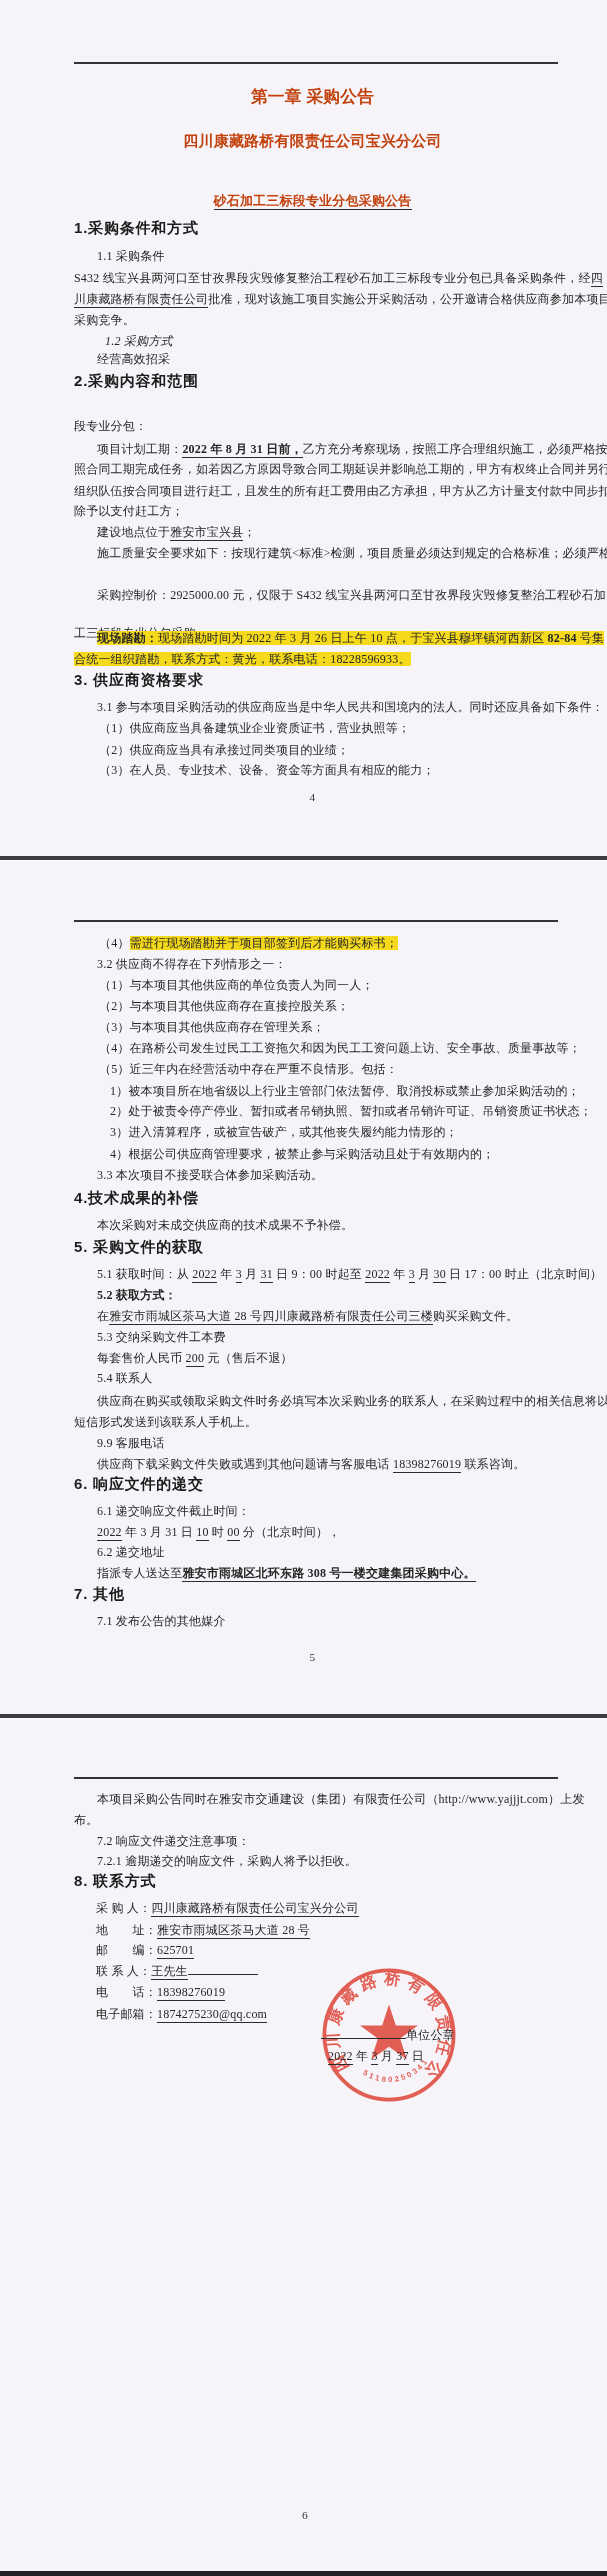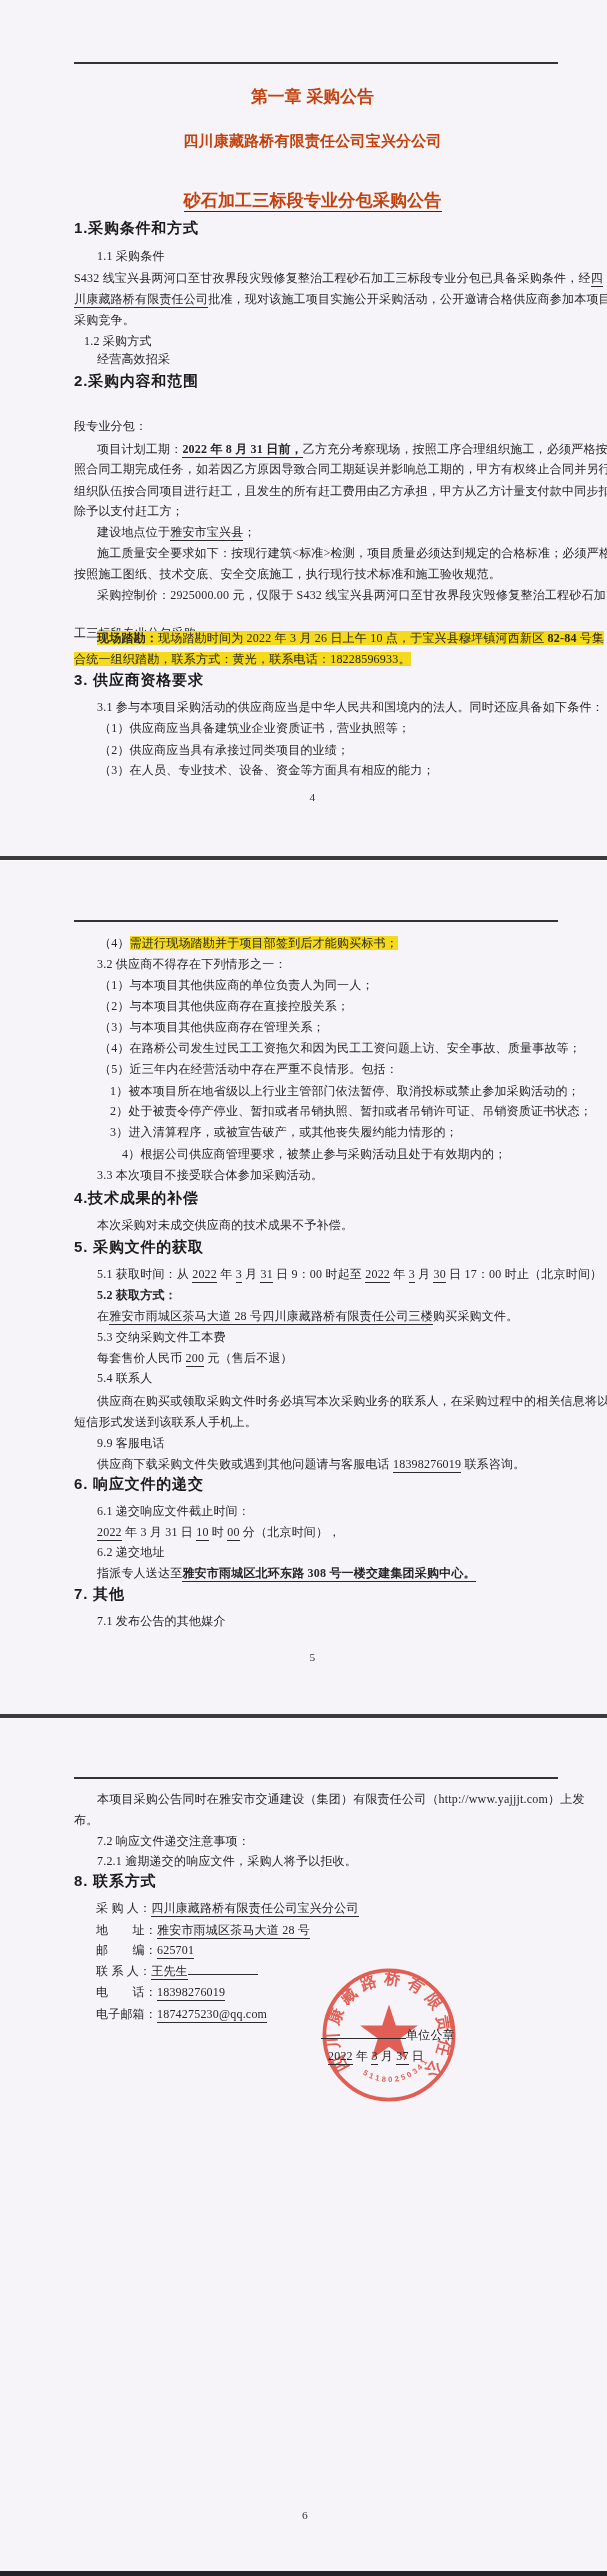--- a/index.html
+++ b/index.html
@@ -23,39 +23,38 @@
 </style>
 </head>
 <body>
 
 <div id="canvas">
 
   <div class="pg" style="top:0;height:856px;">
     <div class="rule" style="top:62px;"></div>
     <div class="ln ttl ctr" style="top:89px;font-size:16.7px;">第一章  采购公告</div>
     <div class="ln ttl ctr" style="top:133px;font-size:15px;">四川康藏路桥有限责任公司宝兴分公司</div>
-    <div class="ln ttl ctr" style="top:193px;font-size:17px;"><span class="u">砂石加工三标段专业分包采购公告</span></div>
+    <div class="ln ttl ctr" style="top:193px;font-size:13px;"><span class="u">砂石加工三标段专业分包采购公告</span></div>
 
     <div class="ln hd" style="top:220px;left:74px;">1.采购条件和方式</div>
     <div class="ln" style="top:248px;left:97px;">1.1 采购条件</div>
     <div class="ln" style="top:270px;left:74px;"><span>S432 线宝兴县两河口至甘孜界段灾毁修复整治工程砂石加工三标段专业分包已具备采购条件，经</span><span class="u">四</span></div>
     <div class="ln" style="top:291px;left:74px;"><span class="u">川康藏路桥有限责任公司</span><span>批准，现对该施工项目实施公开采购活动，公开邀请合格供应商参加本项目</span></div>
     <div class="ln" style="top:312px;left:74px;"><span>采购竞争。</span></div>
-    <div class="ln" style="top:333px;left:84px;">1.2 采购方式</div>
+    <div class="ln" style="top:333px;left:105px;font-style:italic;">1.2 采购方式</div>
     <div class="ln" style="top:351px;left:97px;">经营高效招采</div>
 
     <div class="ln hd" style="top:373px;left:74px;">2.采购内容和范围</div>
     <div class="ln" style="top:418px;left:74px;"><span>段专业分包：</span></div>
     <div class="ln" style="top:441px;left:97px;"><span>项目计划工期：</span><span class="u b">2022 年 8 月 31 日前，</span><span>乙方充分考察现场，按照工序合理组织施工，必须严格按</span></div>
     <div class="ln" style="top:461px;left:74px;"><span>照合同工期完成任务，如若因乙方原因导致合同工期延误并影响总工期的，甲方有权终止合同并另行</span></div>
     <div class="ln" style="top:483px;left:74px;"><span>组织队伍按合同项目进行赶工，且发生的所有赶工费用由乙方承担，甲方从乙方计量支付款中同步扣</span></div>
     <div class="ln" style="top:503px;left:74px;"><span>除予以支付赶工方；</span></div>
     <div class="ln" style="top:524px;left:97px;"><span>建设地点位于</span><span class="u">雅安市宝兴县</span><span>；</span></div>
     <div class="ln" style="top:545px;left:97px;"><span>施工质量安全要求如下：按现行建筑&lt;标准&gt;检测，项目质量必须达到规定的合格标准；必须严格</span></div>
-    <div class="ln" style="top:566px;left:74px;"><span>按照施工图纸、技术交底、安全交底施工，执行现行技术标准和施工验收规范。</span></div>
     <div class="ln" style="top:587px;left:97px;"><span>采购控制价：2925000.00 元，仅限于 S432 线宝兴县两河口至甘孜界段灾毁修复整治工程砂石加</span></div>
     <div class="ln" style="top:584px;left:74px;margin-top:41px;"><span>工三标段专业分包采购。</span></div>
     <div class="ln" style="top:630px;left:97px;"><span class="b hl">现场踏勘：</span><span class="hl">现场踏勘时间为 2022 年 3 月 26 日上午 10 点，于宝兴县穆坪镇河西新区 </span><span class="b hl">82-84</span><span class="hl"> 号集</span></div>
     <div class="ln" style="top:651px;left:74px;"><span class="hl">合统一组织踏勘，联系方式：黄光，联系电话：18228596933。</span></div>
 
     <div class="ln hd" style="top:672px;left:74px;">3. 供应商资格要求</div>
     <div class="ln" style="top:699px;left:97px;">3.1 参与本项目采购活动的供应商应当是中华人民共和国境内的法人。同时还应具备如下条件：</div>
     <div class="ln" style="top:720px;left:99px;">（1）供应商应当具备建筑业企业资质证书，营业执照等；</div>
     <div class="ln" style="top:742px;left:99px;">（2）供应商应当具有承接过同类项目的业绩；</div>
     <div class="ln" style="top:762px;left:99px;">（3）在人员、专业技术、设备、资金等方面具有相应的能力；</div>
@@ -69,21 +68,21 @@
     <div class="ln" style="top:74px;left:99px;"><span>（4）</span><span class="hl">需进行现场踏勘并于项目部签到后才能购买标书；</span></div>
     <div class="ln" style="top:95px;left:97px;">3.2 供应商不得存在下列情形之一：</div>
     <div class="ln" style="top:116px;left:99px;">（1）与本项目其他供应商的单位负责人为同一人；</div>
     <div class="ln" style="top:137px;left:99px;">（2）与本项目其他供应商存在直接控股关系；</div>
     <div class="ln" style="top:158px;left:99px;">（3）与本项目其他供应商存在管理关系；</div>
     <div class="ln" style="top:179px;left:99px;">（4）在路桥公司发生过民工工资拖欠和因为民工工资问题上访、安全事故、质量事故等；</div>
     <div class="ln" style="top:200px;left:99px;">（5）近三年内在经营活动中存在严重不良情形。包括：</div>
     <div class="ln" style="top:222px;left:110px;">1）被本项目所在地省级以上行业主管部门依法暂停、取消投标或禁止参加采购活动的；</div>
     <div class="ln" style="top:242px;left:110px;">2）处于被责令停产停业、暂扣或者吊销执照、暂扣或者吊销许可证、吊销资质证书状态；</div>
     <div class="ln" style="top:263px;left:110px;">3）进入清算程序，或被宣告破产，或其他丧失履约能力情形的；</div>
-    <div class="ln" style="top:285px;left:110px;margin-left:12px;">4）根据公司供应商管理要求，被禁止参与采购活动且处于有效期内的；</div>
+    <div class="ln" style="top:285px;left:110px;">4）根据公司供应商管理要求，被禁止参与采购活动且处于有效期内的；</div>
     <div class="ln" style="top:306px;left:97px;">3.3 本次项目不接受联合体参加采购活动。</div>
 
     <div class="ln hd" style="top:329px;left:74px;">4.技术成果的补偿</div>
     <div class="ln" style="top:356px;left:97px;">本次采购对未成交供应商的技术成果不予补偿。</div>
 
     <div class="ln hd" style="top:378px;left:74px;">5. 采购文件的获取</div>
     <div class="ln" style="top:405px;left:97px;"><span>5.1 获取时间：从 </span><span class="u">2022</span><span> 年 </span><span class="u">3</span><span> 月 </span><span class="u">31</span><span> 日 9：00 时起至 </span><span class="u">2022</span><span> 年 </span><span class="u">3</span><span> 月 </span><span class="u">30</span><span> 日 17：00 时止（北京时间）</span></div>
     <div class="ln" style="top:426px;left:97px;font-weight:bold;">5.2 获取方式：</div>
     <div class="ln" style="top:447px;left:97px;"><span>在</span><span class="u">雅安市雨城区茶马大道 28 号四川康藏路桥有限责任公司三楼</span><span>购买采购文件。</span></div>
     <div class="ln" style="top:468px;left:97px;">5.3 交纳采购文件工本费</div>

